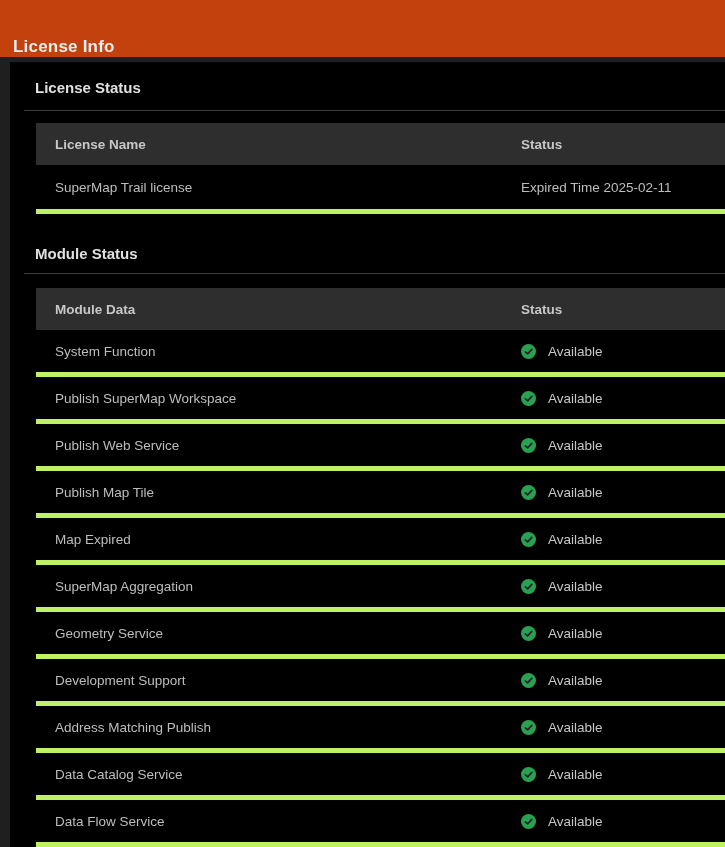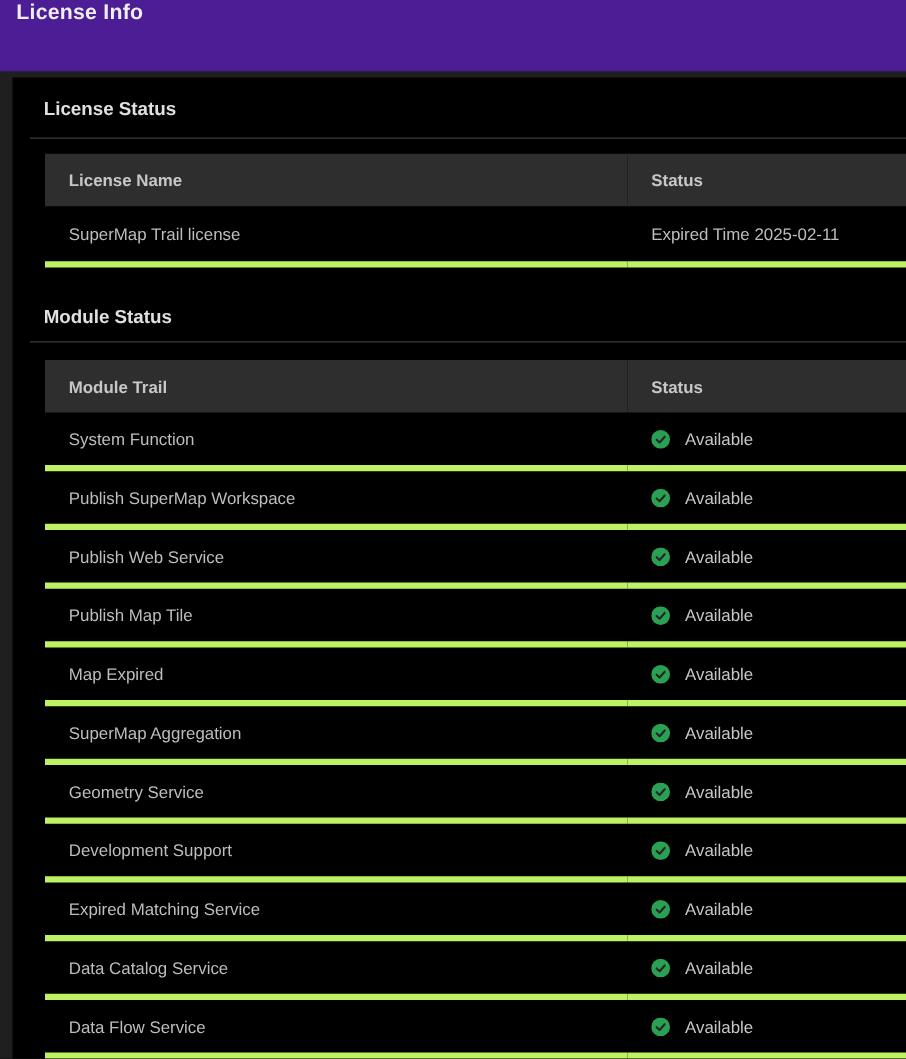--- a/index.html
+++ b/index.html
@@ -9,23 +9,23 @@
   body {
     width: 725px;
     height: 847px;
     overflow: hidden;
     background: #1f1f20;
     font-family: "Liberation Sans", sans-serif;
     -webkit-font-smoothing: antialiased;
   }
   .topbar {
     height: 57px;
-    background: #4c1d95;
+    background: #c2410c;
     display: flex;
-    align-items: flex-start;
+    align-items: flex-end;
     padding-left: 13px;
     box-sizing: border-box;
   }
   .page-title {
     margin: 0;
     font-size: 17px;
     font-weight: 600;
     color: #eeeeef;
     letter-spacing: 0.2px;
   }
@@ -132,21 +132,21 @@
   <h2 class="section-heading modules">Module Status</h2>
   <hr class="divider modules">
 
   <table class="module-table">
     <colgroup>
         <col class="name-col">
         <col>
       </colgroup>
     <thead>
       <tr>
-        <th>Module Trail</th>
+        <th>Module Data</th>
         <th>Status</th>
       </tr>
     </thead>
     <tbody>
       <tr>
         <td>System Function</td>
         <td>
           <span class="status-flex">
             <svg class="check-icon" viewBox="0 0 16 16">
               <circle cx="8" cy="8" r="8" fill="#2aa152"></circle>
@@ -234,21 +234,21 @@
           <span class="status-flex">
             <svg class="check-icon" viewBox="0 0 16 16">
               <circle cx="8" cy="8" r="8" fill="#2aa152"></circle>
               <path d="M4.6 8.3 L7.1 10.6 L11.5 5.7" fill="none" stroke-width="1.8" stroke-linecap="round" stroke-linejoin="round" stroke="#252527"></path>
             </svg>
             <span class="available-label">Available</span>
           </span>
         </td>
       </tr>
       <tr>
-        <td>Expired Matching Service</td>
+        <td>Address Matching Publish</td>
         <td>
           <span class="status-flex">
             <svg class="check-icon" viewBox="0 0 16 16">
               <circle cx="8" cy="8" r="8" fill="#2aa152"></circle>
               <path d="M4.6 8.3 L7.1 10.6 L11.5 5.7" fill="none" stroke-width="1.8" stroke-linecap="round" stroke-linejoin="round" stroke="#252527"></path>
             </svg>
             <span class="available-label">Available</span>
           </span>
         </td>
       </tr>

